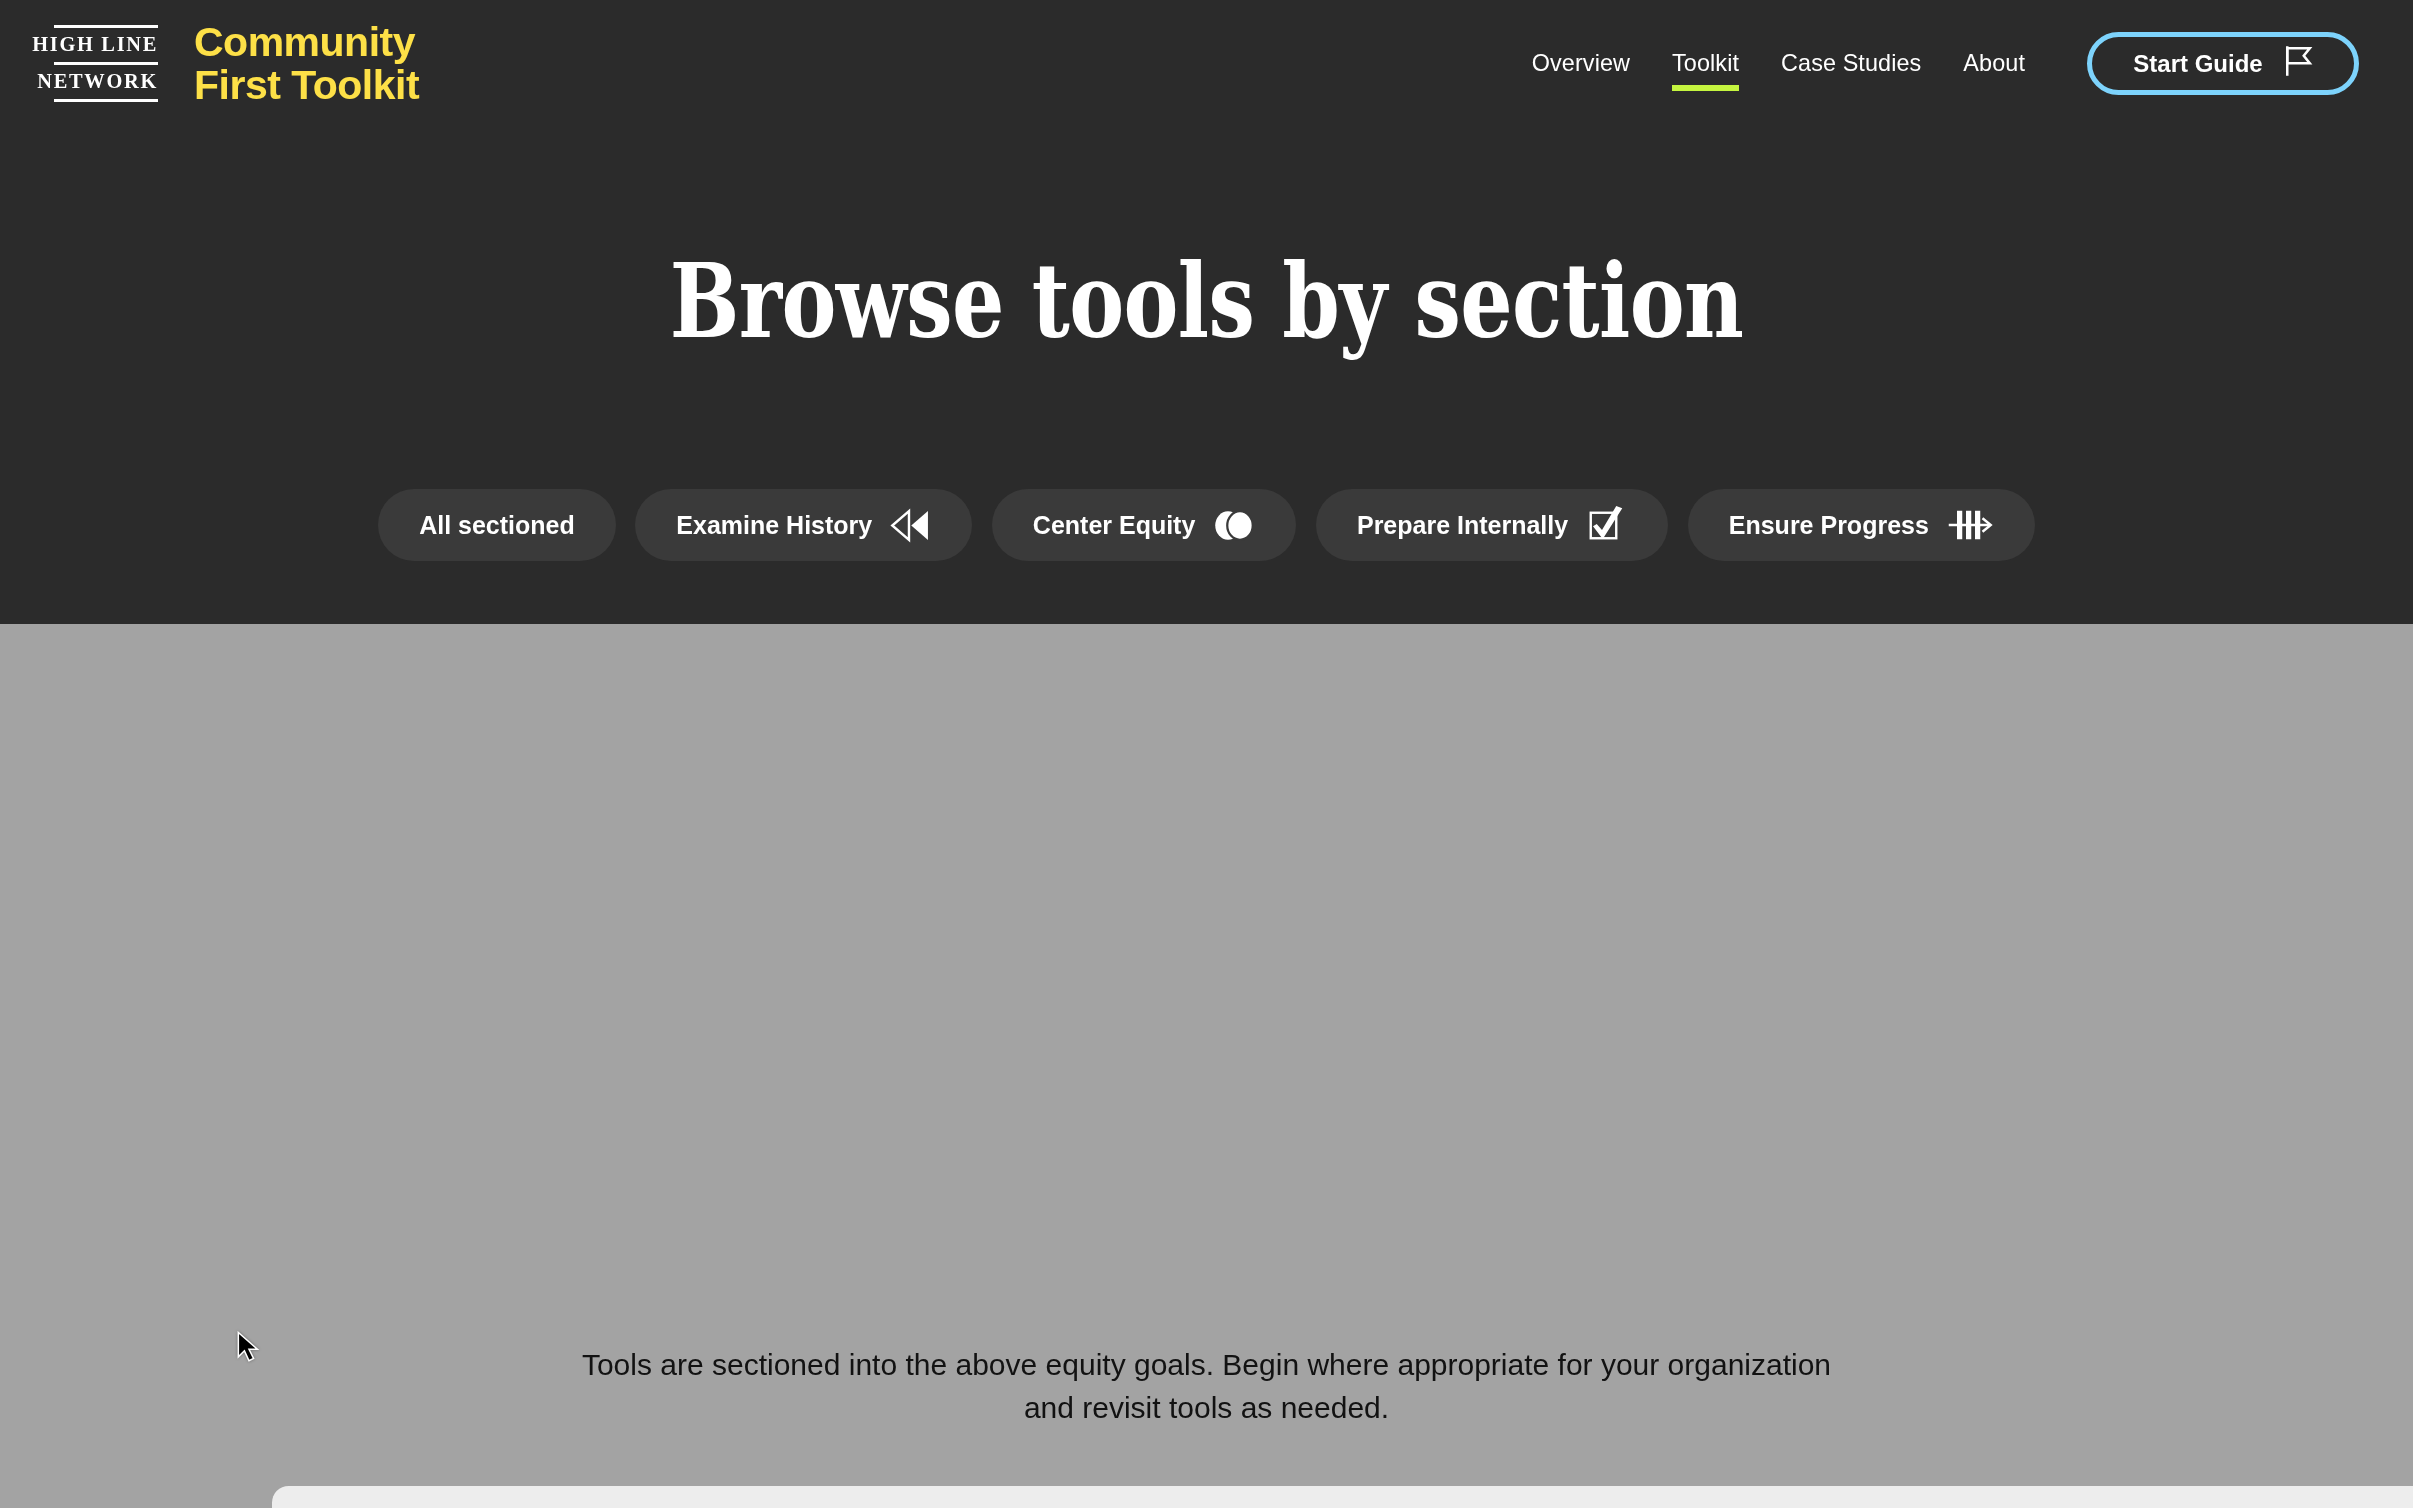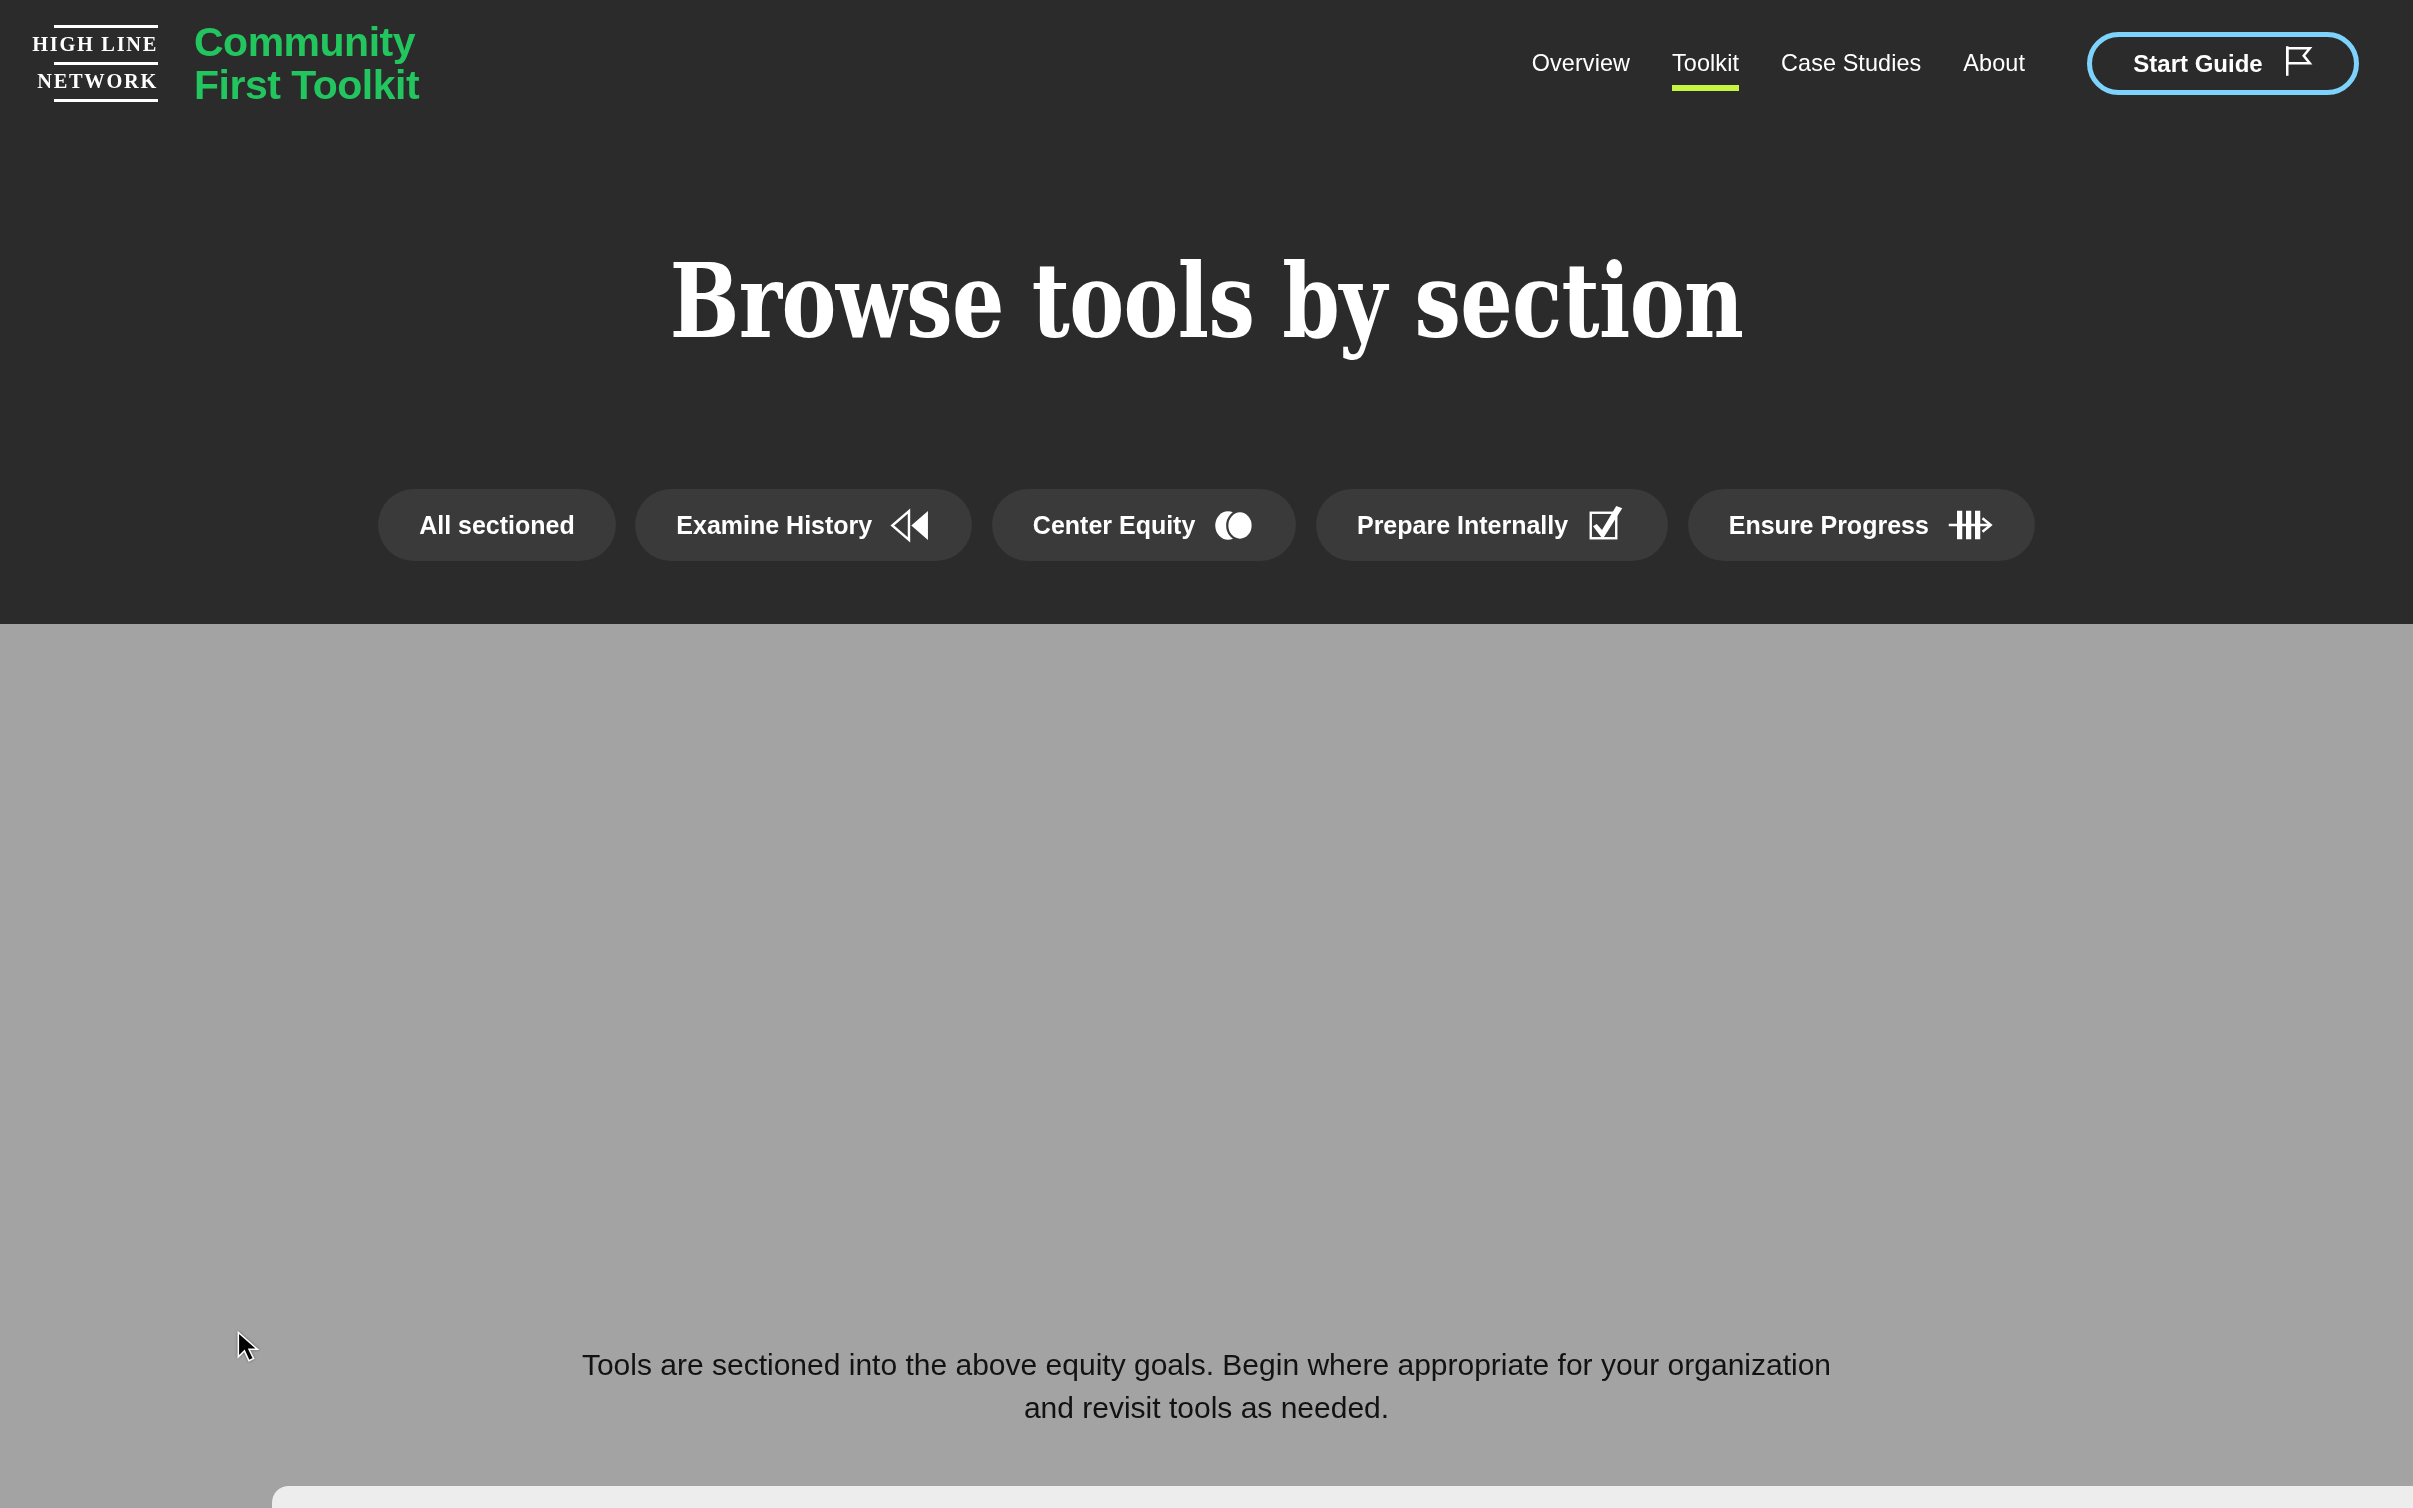--- a/index.html
+++ b/index.html
@@ -48,21 +48,21 @@
     font-weight: 700;
     color: #fff;
     font-size: 20.4px;
     letter-spacing: 1.7px;
     text-align: center;
     line-height: 1;
     padding: 6px 0 6.8px 0;
     white-space: nowrap;
   }
   .brand-title {
-    color: #22c55e;
+    color: #fde047;
     font-size: 41px;
     font-weight: 700;
     line-height: 1.03;
     letter-spacing: -0.5px;
     max-width: 317px;
   }
 
   .nav {
     margin-left: auto;
     margin-right: 54px;

